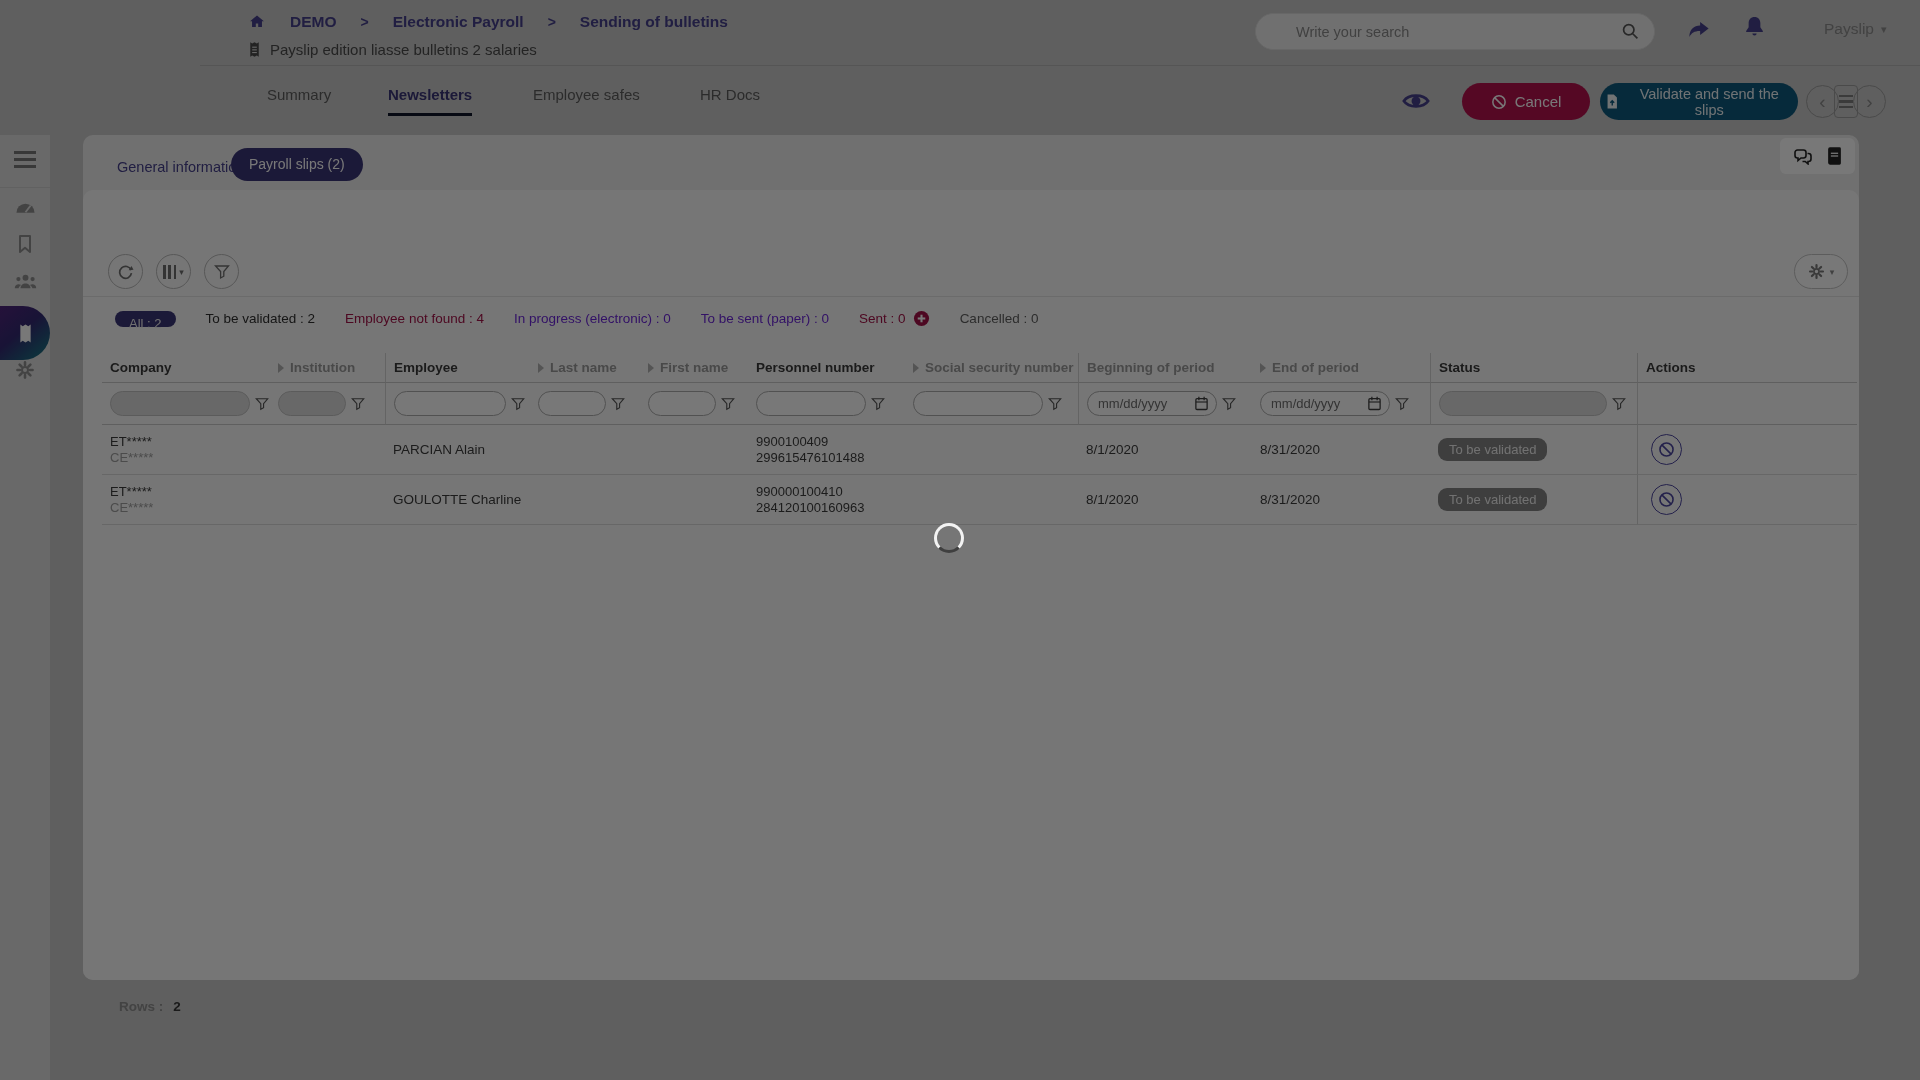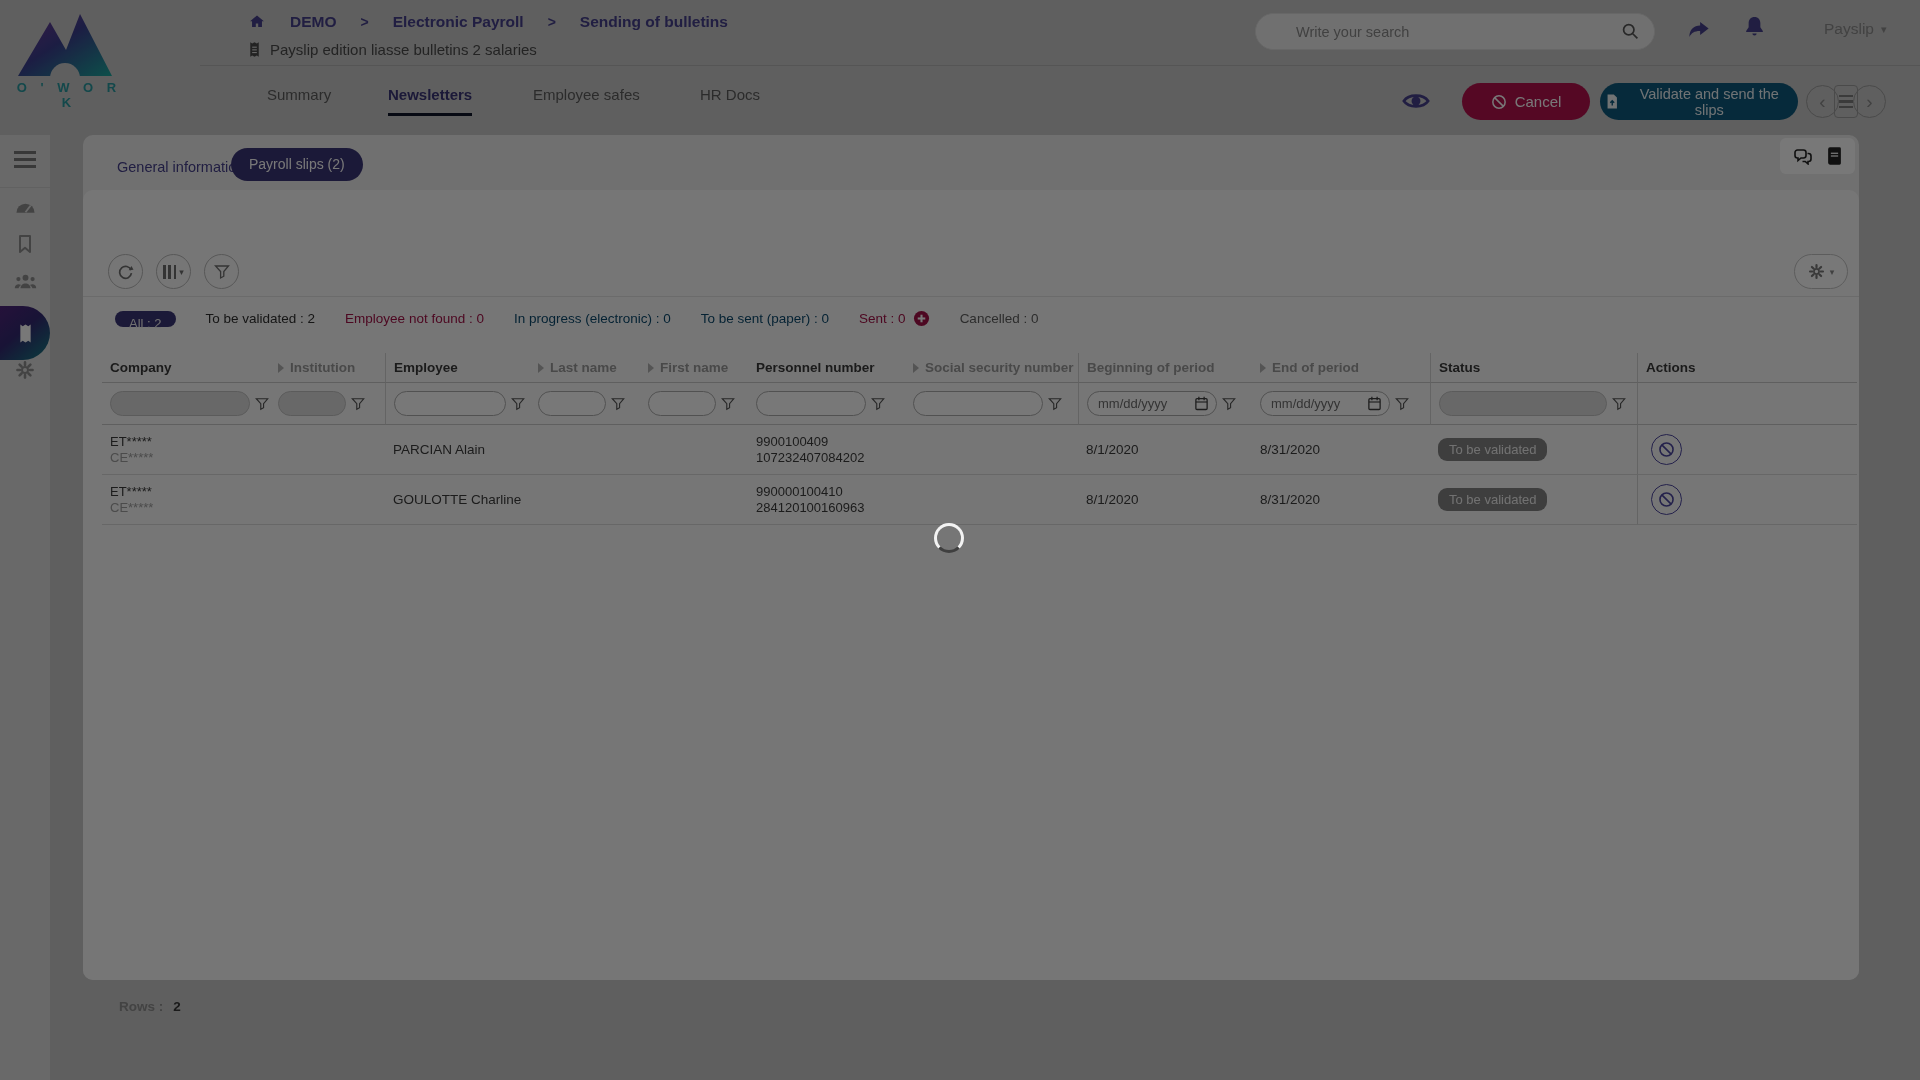--- a/index.html
+++ b/index.html
@@ -86,21 +86,21 @@
     gap:5px;color:#7a7a7a;cursor:pointer;}
   #gear-btn .caret{font-size:9px;color:#8a8a8a;}
   #toolbar-divider{position:absolute;left:0;top:106px;width:1776px;height:1px;background:#e3e3e3;}
 
   
   #chips{position:absolute;left:32px;top:120px;display:flex;align-items:center;gap:30px;
     font-size:13.5px;white-space:nowrap;}
   .chip{cursor:pointer;}
   #chip-all{background:#3b3577;color:#eee;border-radius:13px;height:16px;line-height:25px;
     padding:0 14px;font-size:13px;}
-  .c-dark{color:#2f2f2f;} .c-red{color:#a41348;} .c-indigo{color:#0c4a6e;} .c-gray{color:#5f5f5f;}
+  .c-dark{color:#2f2f2f;} .c-red{color:#a41348;} .c-indigo{color:#6d28d9;} .c-gray{color:#5f5f5f;}
   #chip-sent{display:flex;align-items:center;gap:7px;}
 
   
   #tbl{position:absolute;left:19px;top:163px;width:1755px;display:grid;
     grid-template-columns:168px 115px 145px 110px 108px 157px 173px 174px 178px 207px 220px;}
   .th{height:30px;display:flex;align-items:center;padding-left:8px;font-size:13.5px;font-weight:bold;
     border-bottom:1px solid #c9c9c9;color:#3a3a3a;cursor:pointer;}
   .th.g{color:#9b9b9b;}
   .sortc{width:0;height:0;border-left:6px solid #b3b3b3;border-top:5px solid transparent;
     border-bottom:5px solid transparent;margin-right:6px;flex:none;}
@@ -232,27 +232,20 @@
         <g stroke="#fff" stroke-width="2.2">
           <line x1="9" y1="5" x2="9" y2="13"></line>
           <line x1="5" y1="9" x2="13" y2="9"></line>
         </g>
       </symbol>
   </defs>
 </svg>
 
 <div id="app">
 
-  <div id="logo" class="abs">
-    <svg width="110" height="72" viewBox="0 0 110 72">
-      <path d="M8 70 L40 16 L56 44 L70 8 L102 70 Z" fill="url(#g-logo)"></path>
-      <circle cx="55" cy="72" r="15" fill="#c9c9c9"></circle>
-    </svg>
-    <div id="logo-text">O ' W O R K</div>
-  </div>
 
   <div id="breadcrumb" class="abs">
     <svg width="18" height="18">
         <use href="#i-home"></use>
       </svg>
     <span>DEMO</span>
     <span class="sep">&gt;</span>
     <span>Electronic Payroll</span>
     <span class="sep">&gt;</span>
     <span>Sending of bulletins</span>
@@ -390,21 +383,21 @@
         <svg width="17" height="17">
             <use href="#i-gear"></use>
           </svg>
         <span class="caret">▾</span>
       </button>
       <div id="toolbar-divider"></div>
 
       <div id="chips">
         <span id="chip-all" class="chip">All : 2</span>
         <span class="chip c-dark">To be validated : 2</span>
-        <span class="chip c-red">Employee not found : 0</span>
+        <span class="chip c-red">Employee not found : 4</span>
         <span class="chip c-indigo">In progress (electronic) : 0</span>
         <span class="chip c-indigo">To be sent (paper) : 0</span>
         <span id="chip-sent" class="chip c-red">
           <span>Sent : 0</span>
           <svg width="17" height="17" style="color:#a41348">
               <use href="#i-plus-circle"></use>
             </svg>
         </span>
         <span class="chip c-gray">Cancelled : 0</span>
       </div>
@@ -530,21 +523,21 @@
         </div>
         <div class="td"></div>
         <div class="td">
             <span>PARCIAN Alain</span>
           </div>
         <div class="td"></div>
         <div class="td"></div>
         <div class="td">
           <div class="two">
               <div>9900100409</div>
-          <div>107232407084202</div>
+          <div>299615476101488</div>
             </div>
         </div>
         <div class="td"></div>
         <div class="td">
             <span>8/1/2020</span>
           </div>
         <div class="td">
             <span>8/31/2020</span>
           </div>
         <div class="td">

